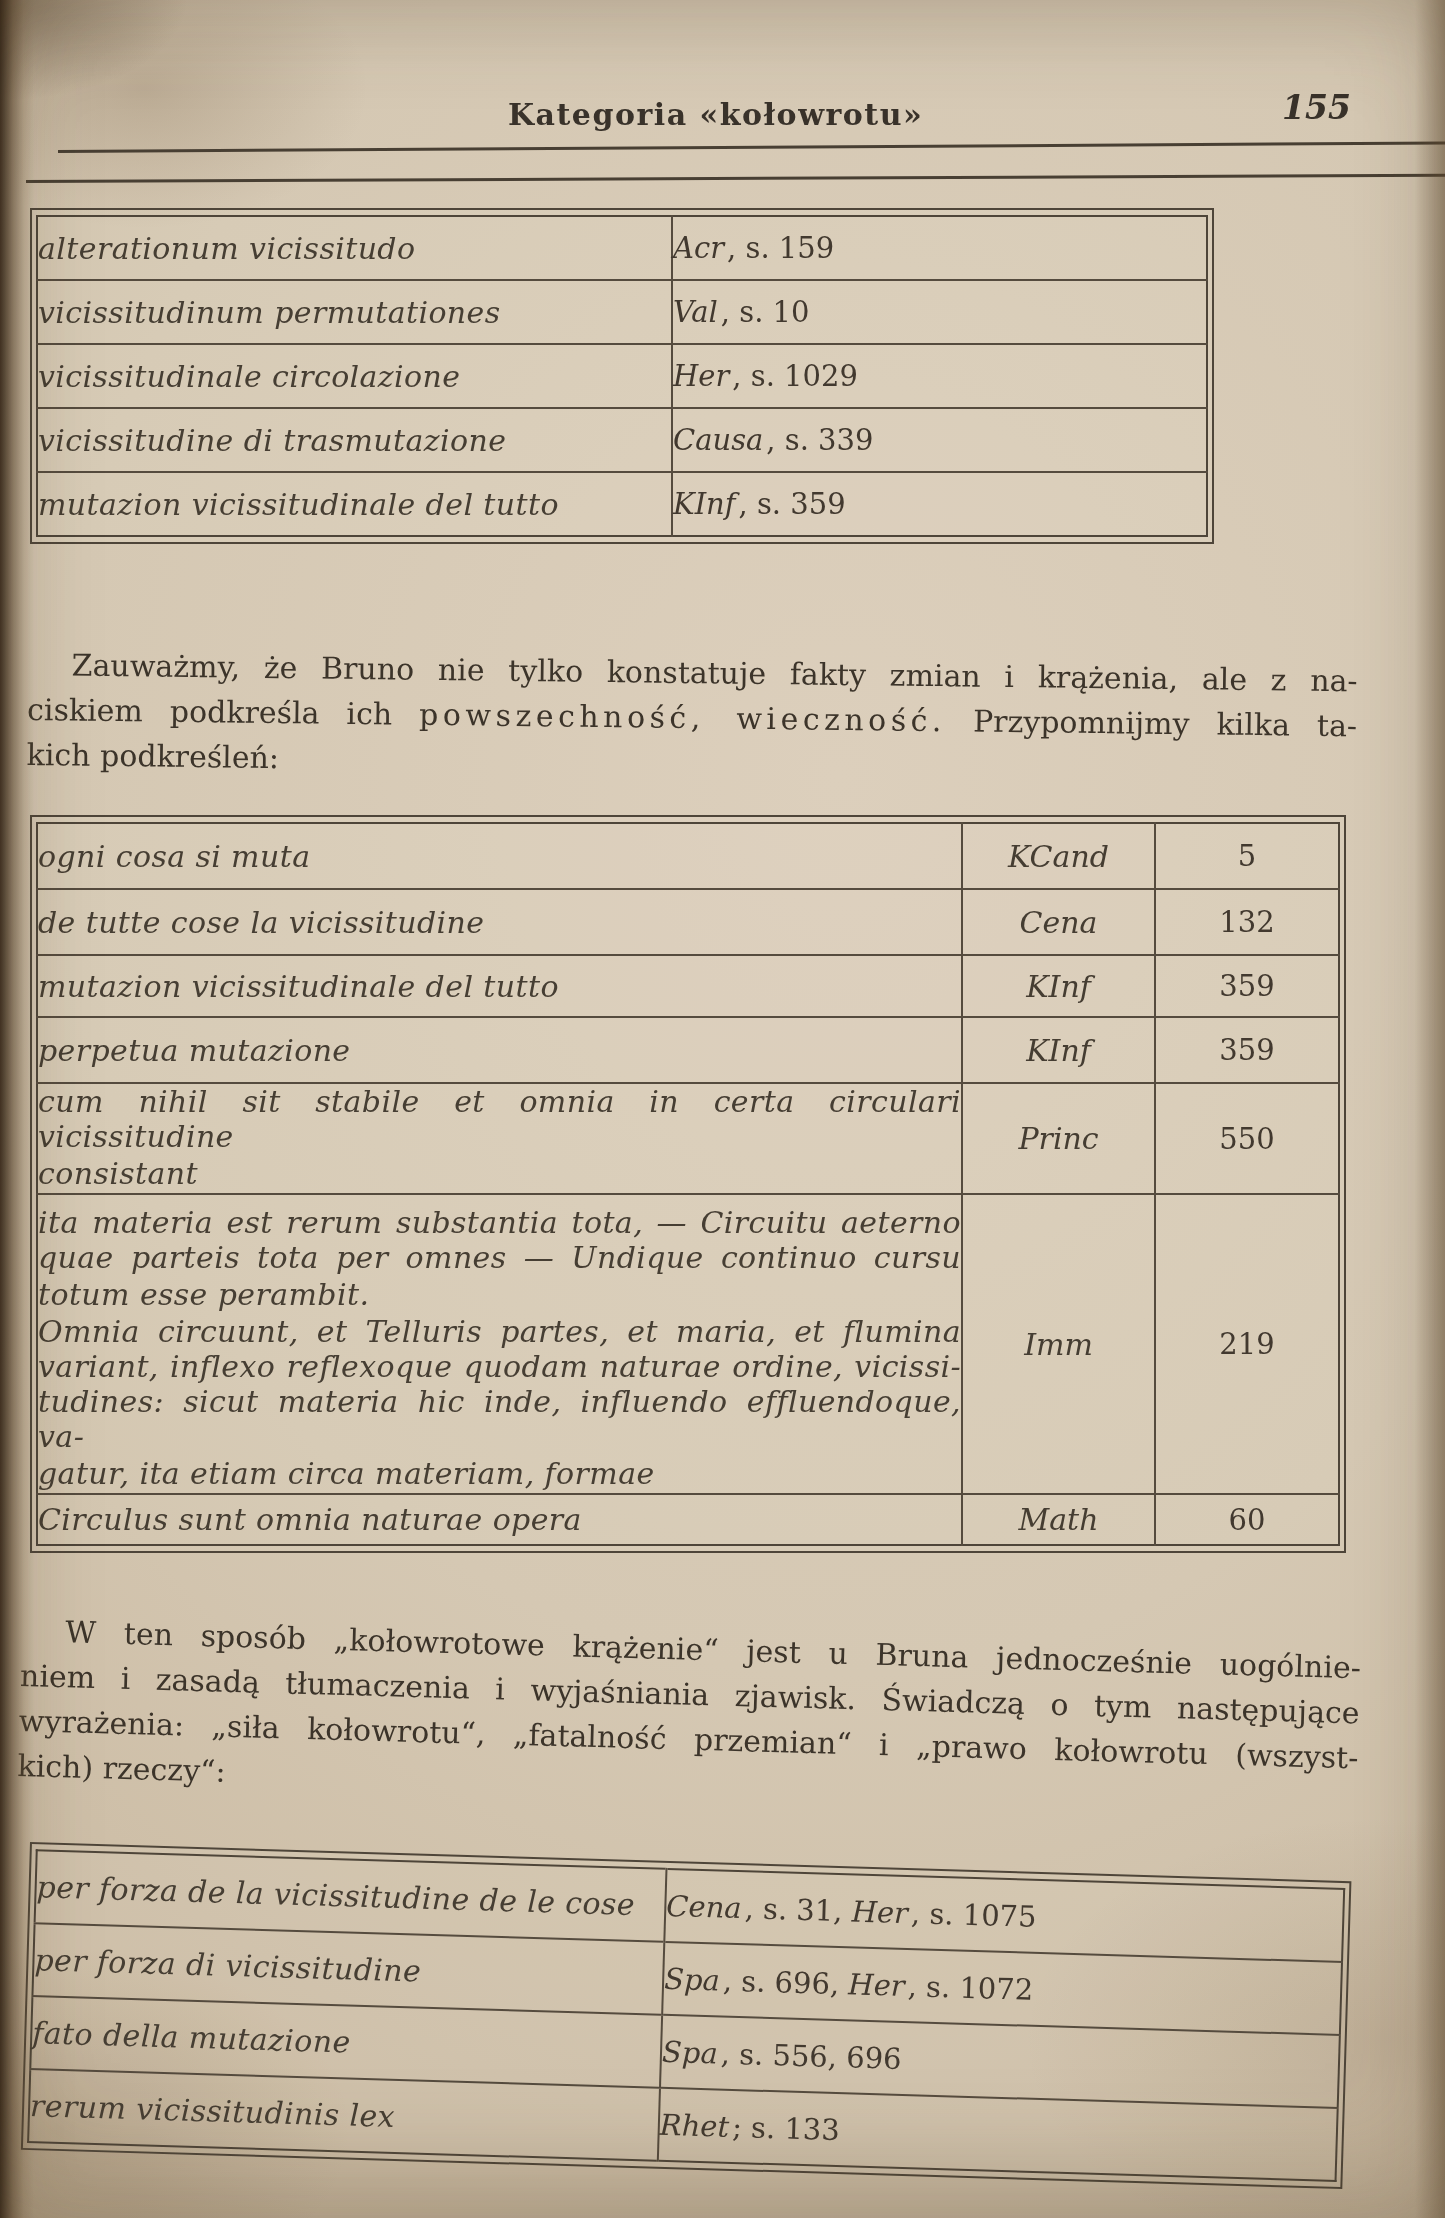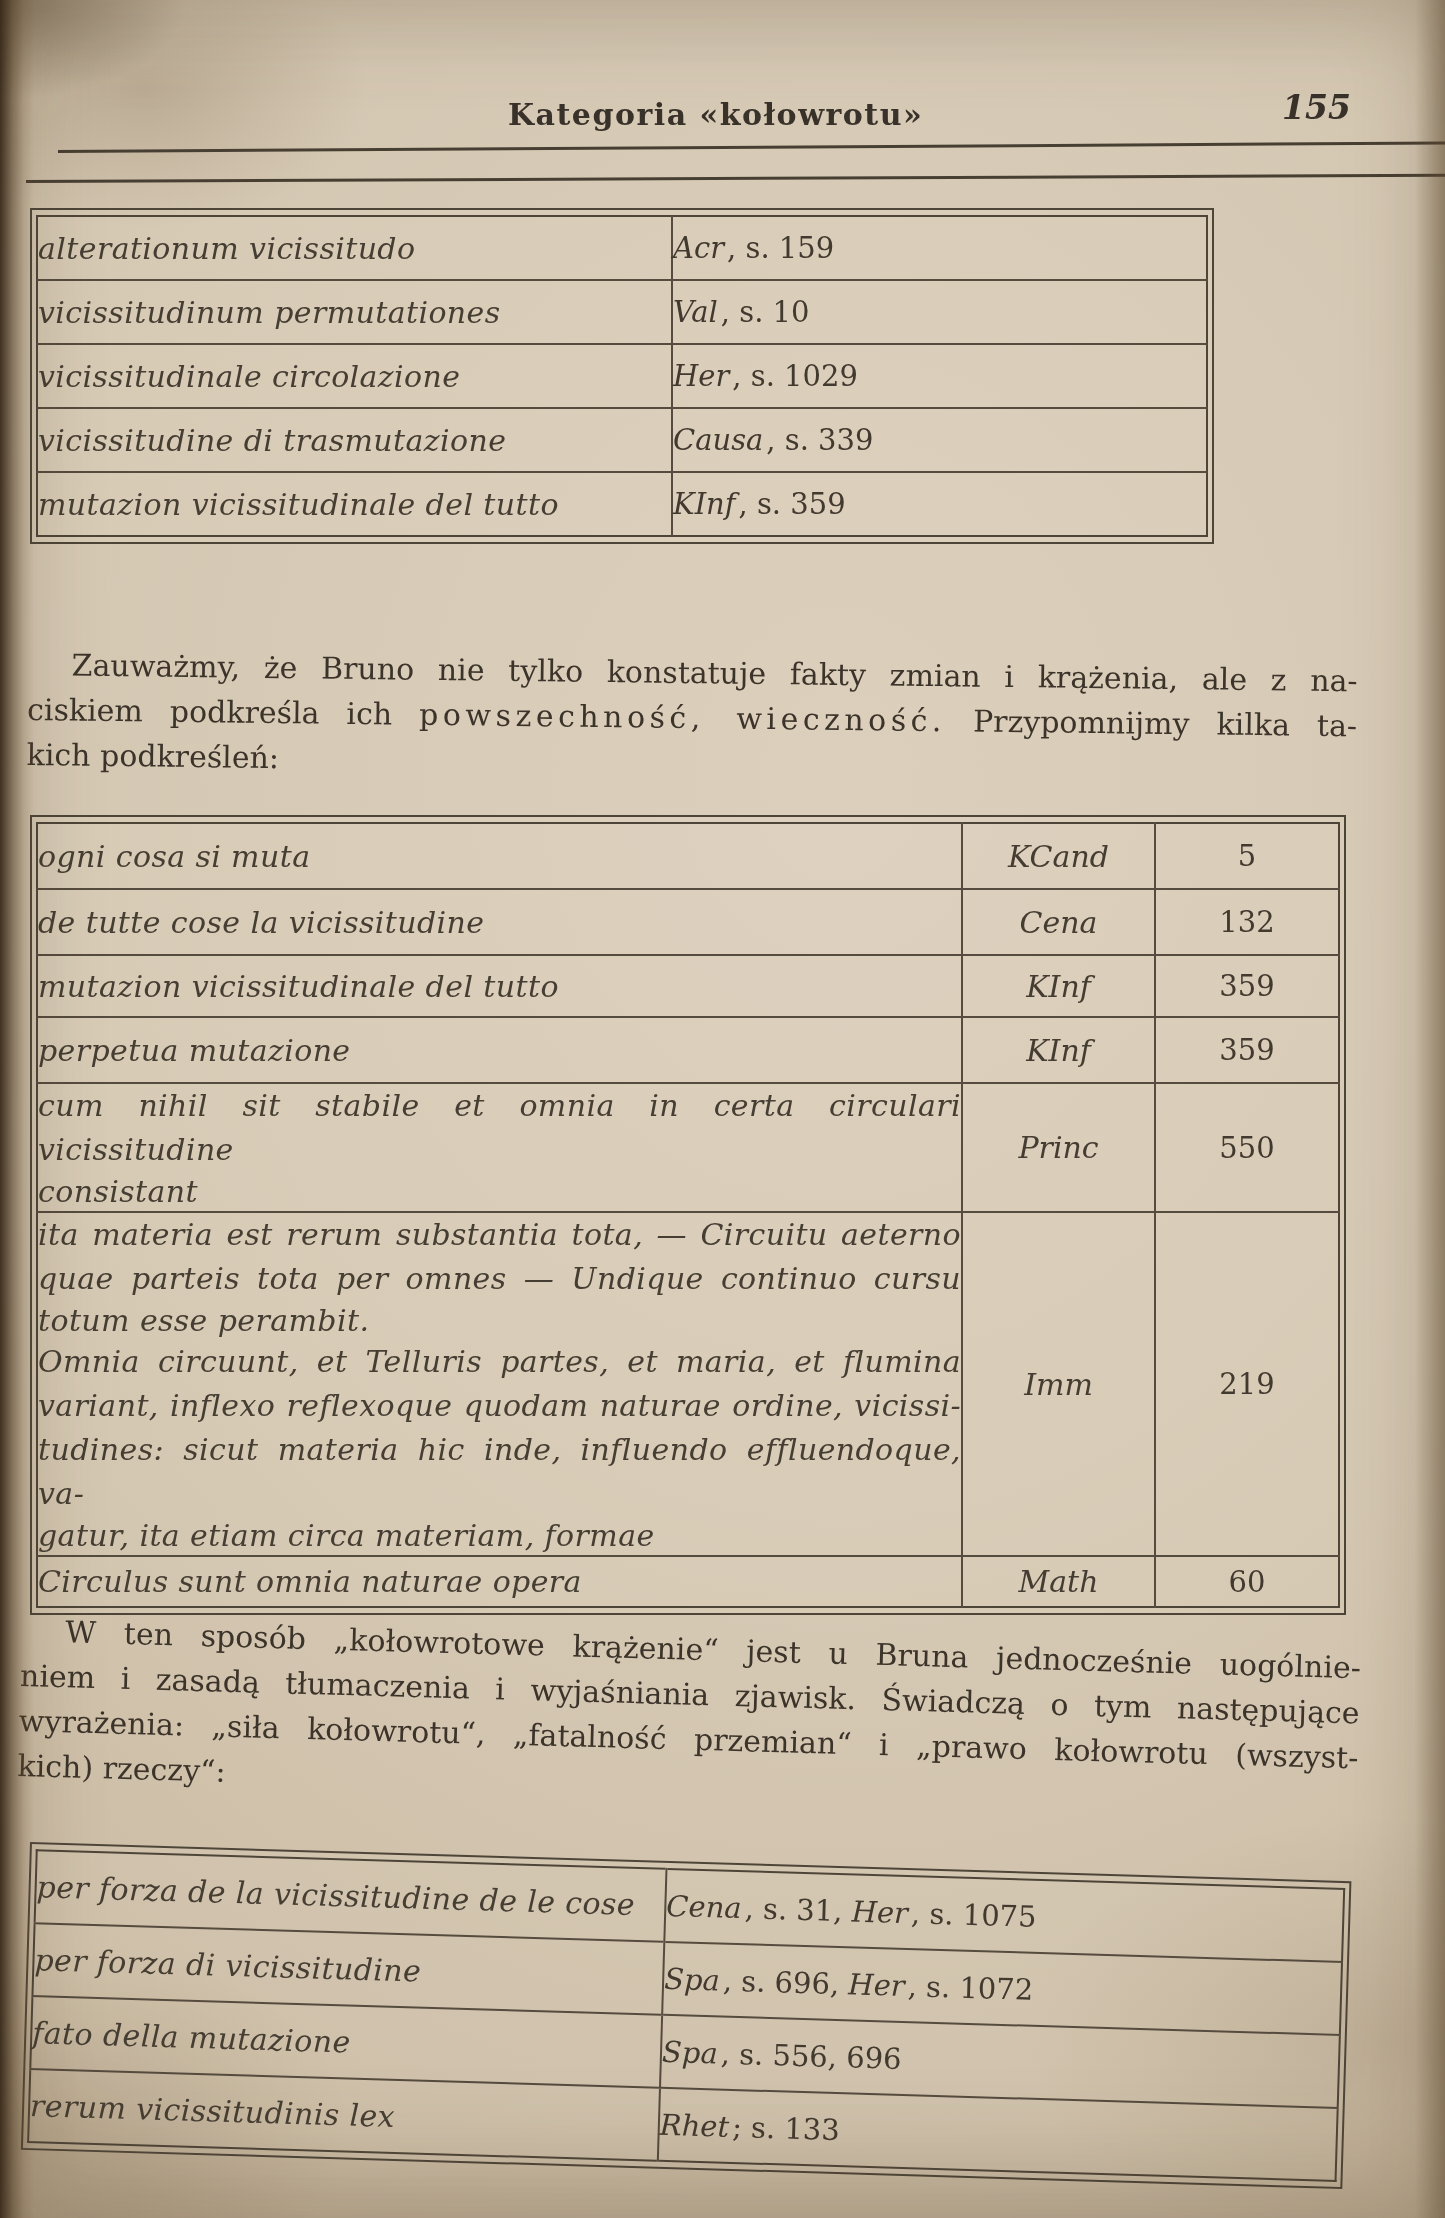--- a/index.html
+++ b/index.html
@@ -29,21 +29,21 @@
   .rule-a { left:58px; top:150px; width:1387px; transform:rotate(-0.35deg); }
   .rule-b { left:26px; top:180px; width:1419px; transform:rotate(-0.25deg); }
 
   .tbl { position:absolute; border:2.5px solid #4e4539; padding:5px 4px; box-sizing:border-box; background:rgba(255,250,240,.06); }
   .tbl table { border-collapse:collapse; width:100%; table-layout:fixed; border:2px solid #4e4539; }
   .tbl td { padding:0; vertical-align:middle; }
   .tbl tr + tr td { border-top:2px solid #554b3e; }
   .tbl td + td { border-left:2px solid #554b3e; }
 
   .phrase { font-style:italic; font-size:30px; letter-spacing:.4px; color:#463e33; padding:6px 22px 6px 26px; }
-  .phrase .tl { text-align:justify; text-align-last:justify; line-height:44px; }
+  .phrase .tl { text-align:justify; text-align-last:justify; line-height:35px; }
   .phrase .tl-end { text-align:center; text-align-last:left; line-height:39px; }
   .ref { font-size:29px; padding-left:32px; color:#42392f; }
   .seg-i { font-style:italic; padding-right:3px; }
   .seg-r { font-style:normal; }
   .seg-sp { letter-spacing:4.5px; }
   .c-src { text-align:center; font-style:italic; font-size:30px; color:#453d32;margin-left:47px; }
   .c-pg { text-align:center; font-size:29px; font-style:normal; color:#42392f; }
   .valign-b { vertical-align:bottom; padding-bottom:12px; }
 
   .para { position:absolute; font-size:30px; color:#3c342a; transform-origin:0 0; }
@@ -145,21 +145,21 @@
       </tr>
       <tr style="height:105px">
         <td class="phrase">
           <div class="tl">cum nihil sit stabile et omnia in certa circulari vicissitudine</div>
           <div class="tl-end">consistant</div>
         </td>
         <td class="c-src valign-b">Princ</td>
         <td class="c-pg valign-b">550</td>
       </tr>
       <tr style="height:287px">
-        <td class="phrase" style="vertical-align:top; ">
+        <td class="phrase" style="vertical-align:top; padding-top:10px">
           <div class="tl">ita materia est rerum substantia tota, — Circuitu aeterno</div>
           <div class="tl">quae parteis tota per omnes — Undique continuo cursu</div>
           <div class="tl-end">totum esse perambit.</div>
           <div class="tl">Omnia circuunt, et Telluris partes, et maria, et flumina</div>
           <div class="tl">variant, inflexo reflexoque quodam naturae ordine, vicissi-</div>
           <div class="tl">tudines: sicut materia hic inde, influendo effluendoque, va-</div>
           <div class="tl-end">gatur, ita etiam circa materiam, formae</div>
         </td>
         <td class="c-src valign-b">Imm</td>
         <td class="c-pg valign-b">219</td>

